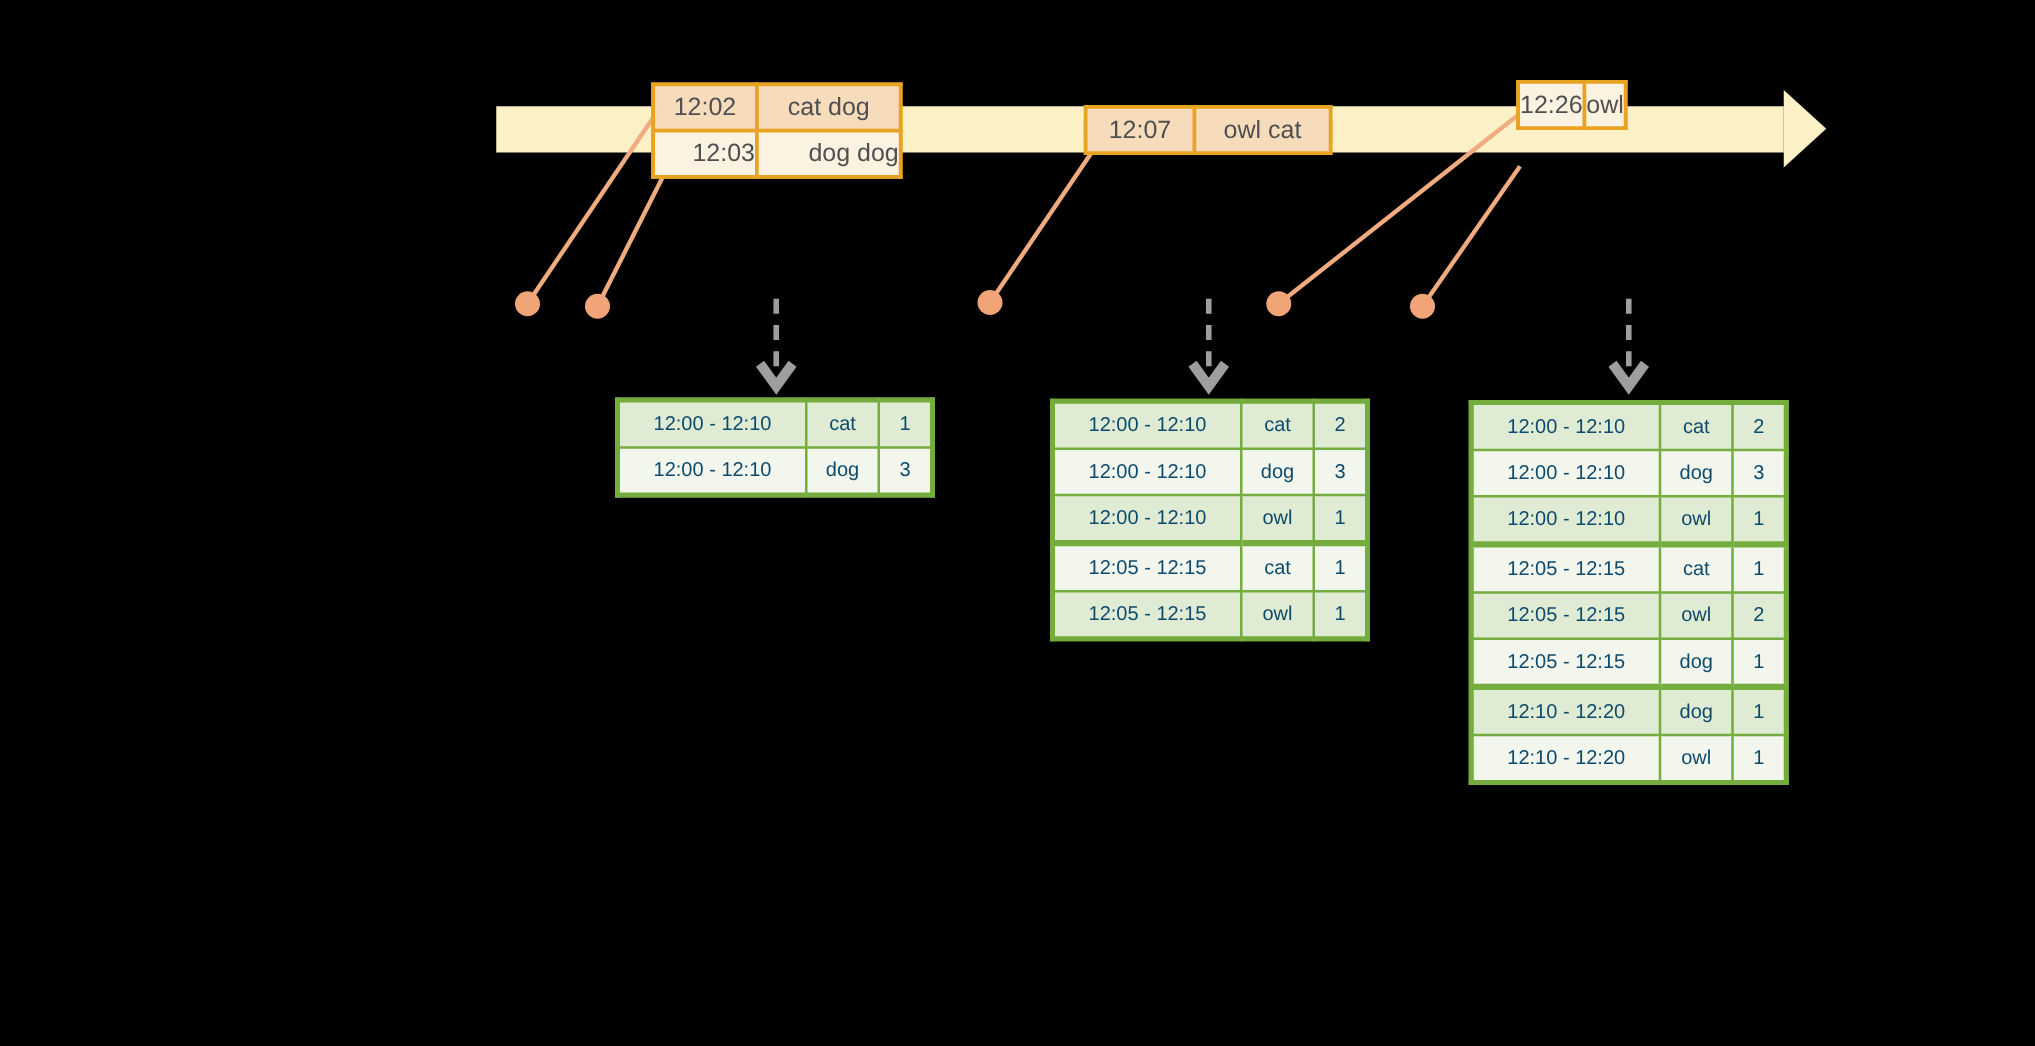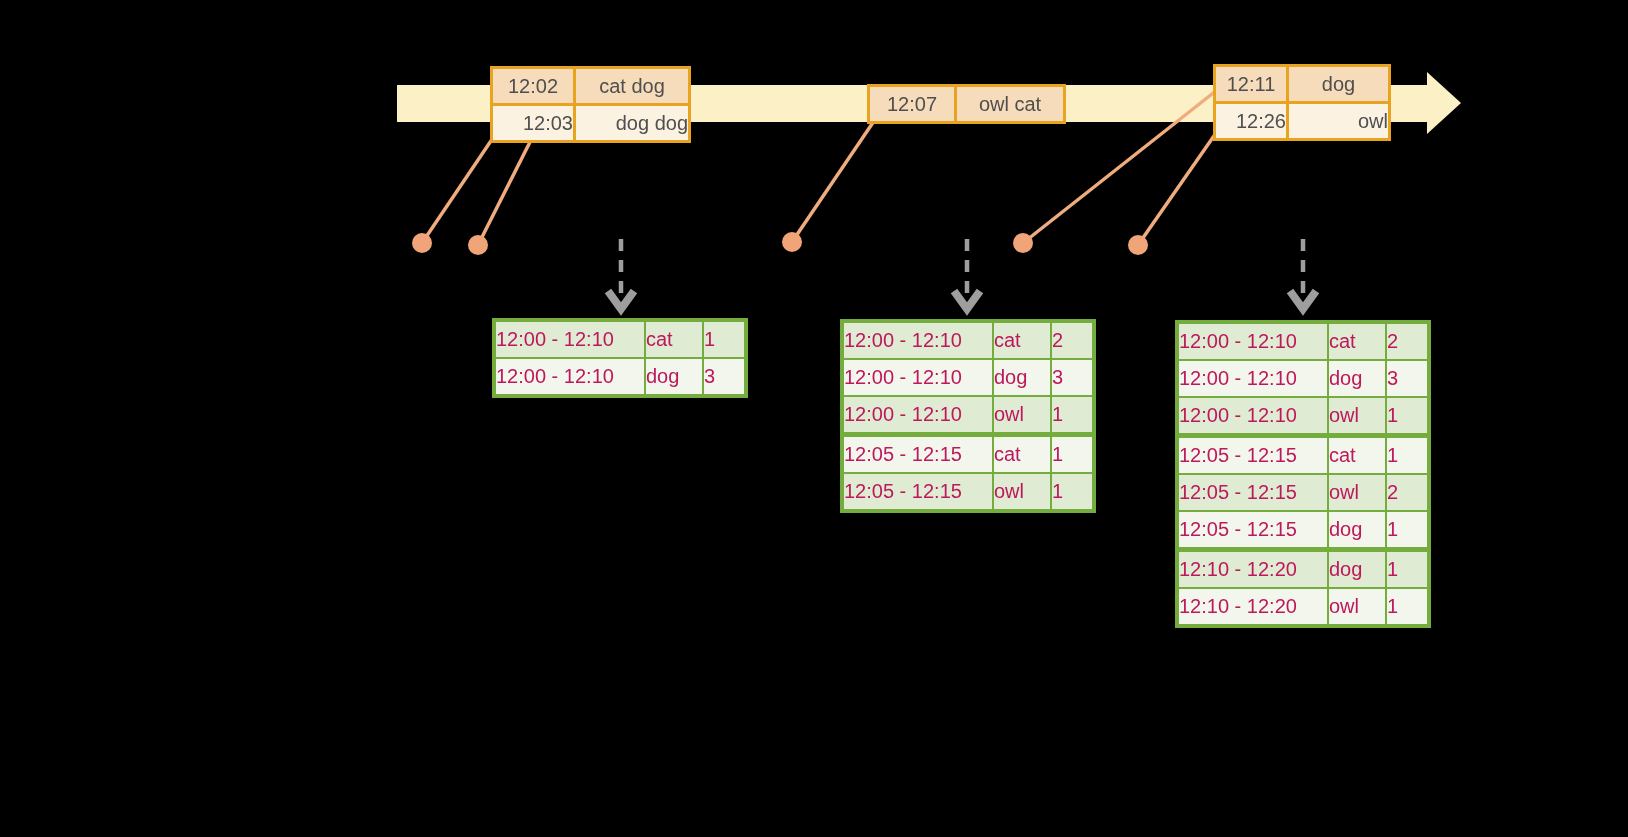--- a/index.html
+++ b/index.html
@@ -9,22 +9,22 @@
 
   
   .etable{position:absolute;border-collapse:collapse;background:#E8A421;}
   .etable td{border:3px solid #E8A421;height:34px;text-align:center;
              font-size:20px;color:#4F4F4F;padding:0;}
   .etable tr.dark td{background:#F7DCBB;}
   .etable tr.light td{background:#FCF2E2;text-align:right;}
 
   
   .gtable{position:absolute;border-collapse:collapse;background:#74AC3E;}
-  .gtable td{border:2px solid #74AC3E;height:35px;text-align:left;
-             font-size:20px;color:#be185d;padding:0;}
+  .gtable td{border:2px solid #74AC3E;height:35px;text-align:center;
+             font-size:16px;color:#0c4a6e;padding:0;}
   .gtable{border:4px solid #74AC3E;}
   .gtable tr.dark td{background:#DFEBD2;}
   .gtable tr.light td{background:#F2F6EC;}
   .gtable tr.break td{border-top:5px solid #74AC3E;}
   td.cw{width:148px;} td.ca{width:56px;} td.cc{width:40px;}
 </style>
 </head>
 <body>
 
 <div class="canvas">
@@ -51,21 +51,21 @@
     <g stroke="#9E9E9E" fill="none">
       <line x1="621" y1="239" x2="621" y2="297" stroke-width="4.5" stroke-dasharray="12 9"></line>
       <polyline points="608,291 621,309 634,291" stroke-width="8"></polyline>
       <line x1="967" y1="239" x2="967" y2="297" stroke-width="4.5" stroke-dasharray="12 9"></line>
       <polyline points="954,291 967,309 980,291" stroke-width="8"></polyline>
       <line x1="1303" y1="239" x2="1303" y2="297" stroke-width="4.5" stroke-dasharray="12 9"></line>
       <polyline points="1290,291 1303,309 1316,291" stroke-width="8"></polyline>
     </g>
   </svg>
 
-  <table class="etable" style="left:490px;top:66px;">
+  <table class="etable" style="left:521px;top:66px;">
     <tbody>
         <tr class="dark">
       <td style="width:80px">12:02</td>
       <td style="width:112px">cat dog</td>
     </tr>
     <tr class="light">
       <td>12:03</td>
       <td>dog dog</td>
     </tr>
   </tbody>
@@ -75,24 +75,20 @@
     <tbody>
         <tr class="dark">
       <td style="width:84px">12:07</td>
       <td style="width:106px">owl cat</td>
     </tr>
   </tbody>
     </table>
 
   <table class="etable" style="left:1213px;top:64px;">
     <tbody>
-        <tr class="dark">
-      <td style="width:70px">12:11</td>
-      <td style="width:99px">dog</td>
-    </tr>
     <tr class="light">
       <td>12:26</td>
       <td>owl</td>
     </tr>
   </tbody>
     </table>
 
   <table class="gtable" style="left:492px;top:318px;">
     <tbody>
         <tr class="dark">

